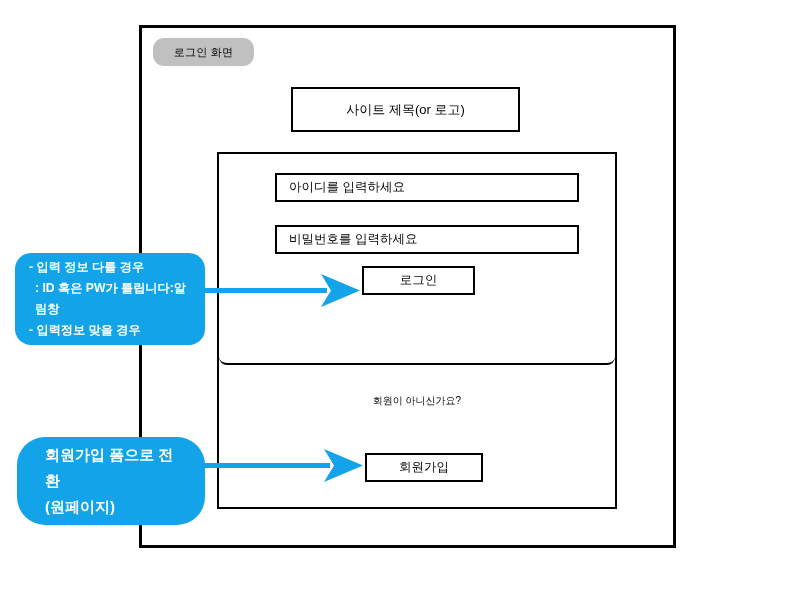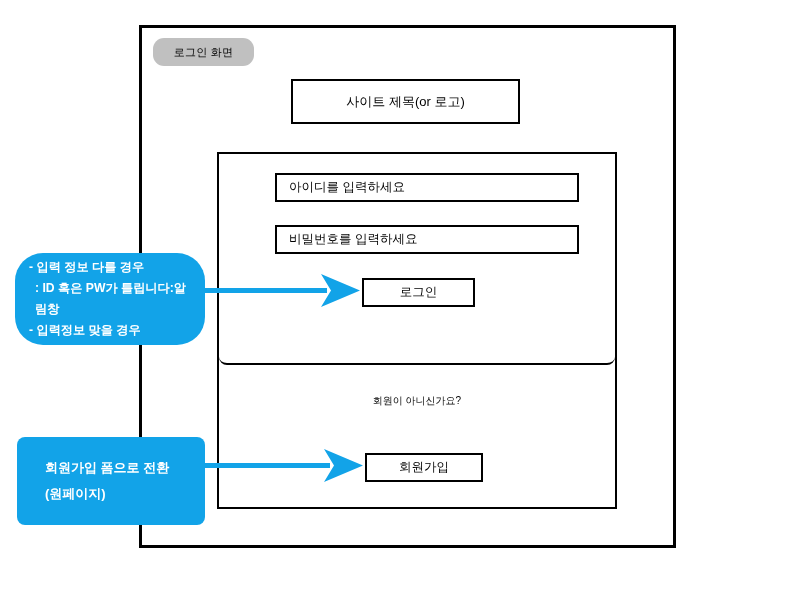--- a/index.html
+++ b/index.html
@@ -49,21 +49,21 @@
     font-size: 11px;
     color: #000000;
     letter-spacing: 0.2px;
     border-radius: 11px;
   }
 
   
   .site-title-box {
     position: absolute;
     left: 291px;
-    top: 79px;
+    top: 87px;
     width: 229px;
     height: 45px;
     border: 2px solid #000000;
     box-sizing: border-box;
     background: #ffffff;
     display: flex;
     align-items: center;
     justify-content: center;
     font-size: 13px;
     color: #000000;
@@ -123,21 +123,21 @@
     box-sizing: border-box;
     background: #ffffff;
     display: flex;
     align-items: center;
     justify-content: center;
     font-size: 12.5px;
     color: #000000;
   }
   .btn-login {
     left: 143px;
-    top: 124px;
+    top: 112px;
     width: 113px;
     height: 29px;
   }
   .btn-signup {
     left: 146px;
     top: 88px;
     width: 118px;
     height: 29px;
   }
 
@@ -161,35 +161,35 @@
     box-sizing: border-box;
     display: flex;
     flex-direction: column;
     justify-content: center;
   }
   .callout-login {
     left: 15px;
     top: 253px;
     width: 190px;
     height: 92px;
-    border-radius: 28px;
+    border-radius: 16px;
     padding: 0 14px;
     font-size: 12.2px;
     line-height: 21px;
   }
   .callout-login .line-indent { padding-left: 6px; }
 
   .callout-signup {
     left: 17px;
     top: 437px;
     width: 188px;
     height: 88px;
-    border-radius: 8px;
+    border-radius: 28px;
     padding: 0 28px;
-    font-size: 13px;
+    font-size: 15px;
     line-height: 26px;
   }
 
   
   .arrow-svg {
     position: absolute;
     overflow: visible;
   }
   .arrow-login  { left: 203px; top: 272px; }
   .arrow-signup { left: 203px; top: 447px; }

